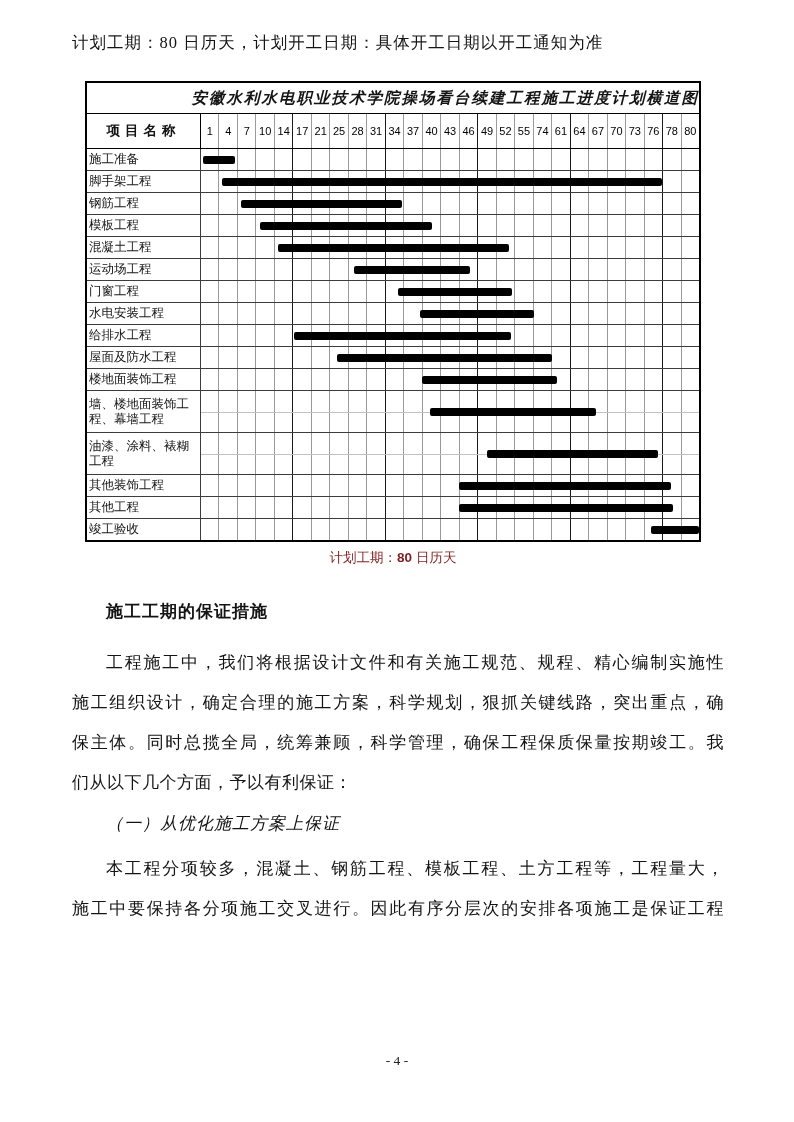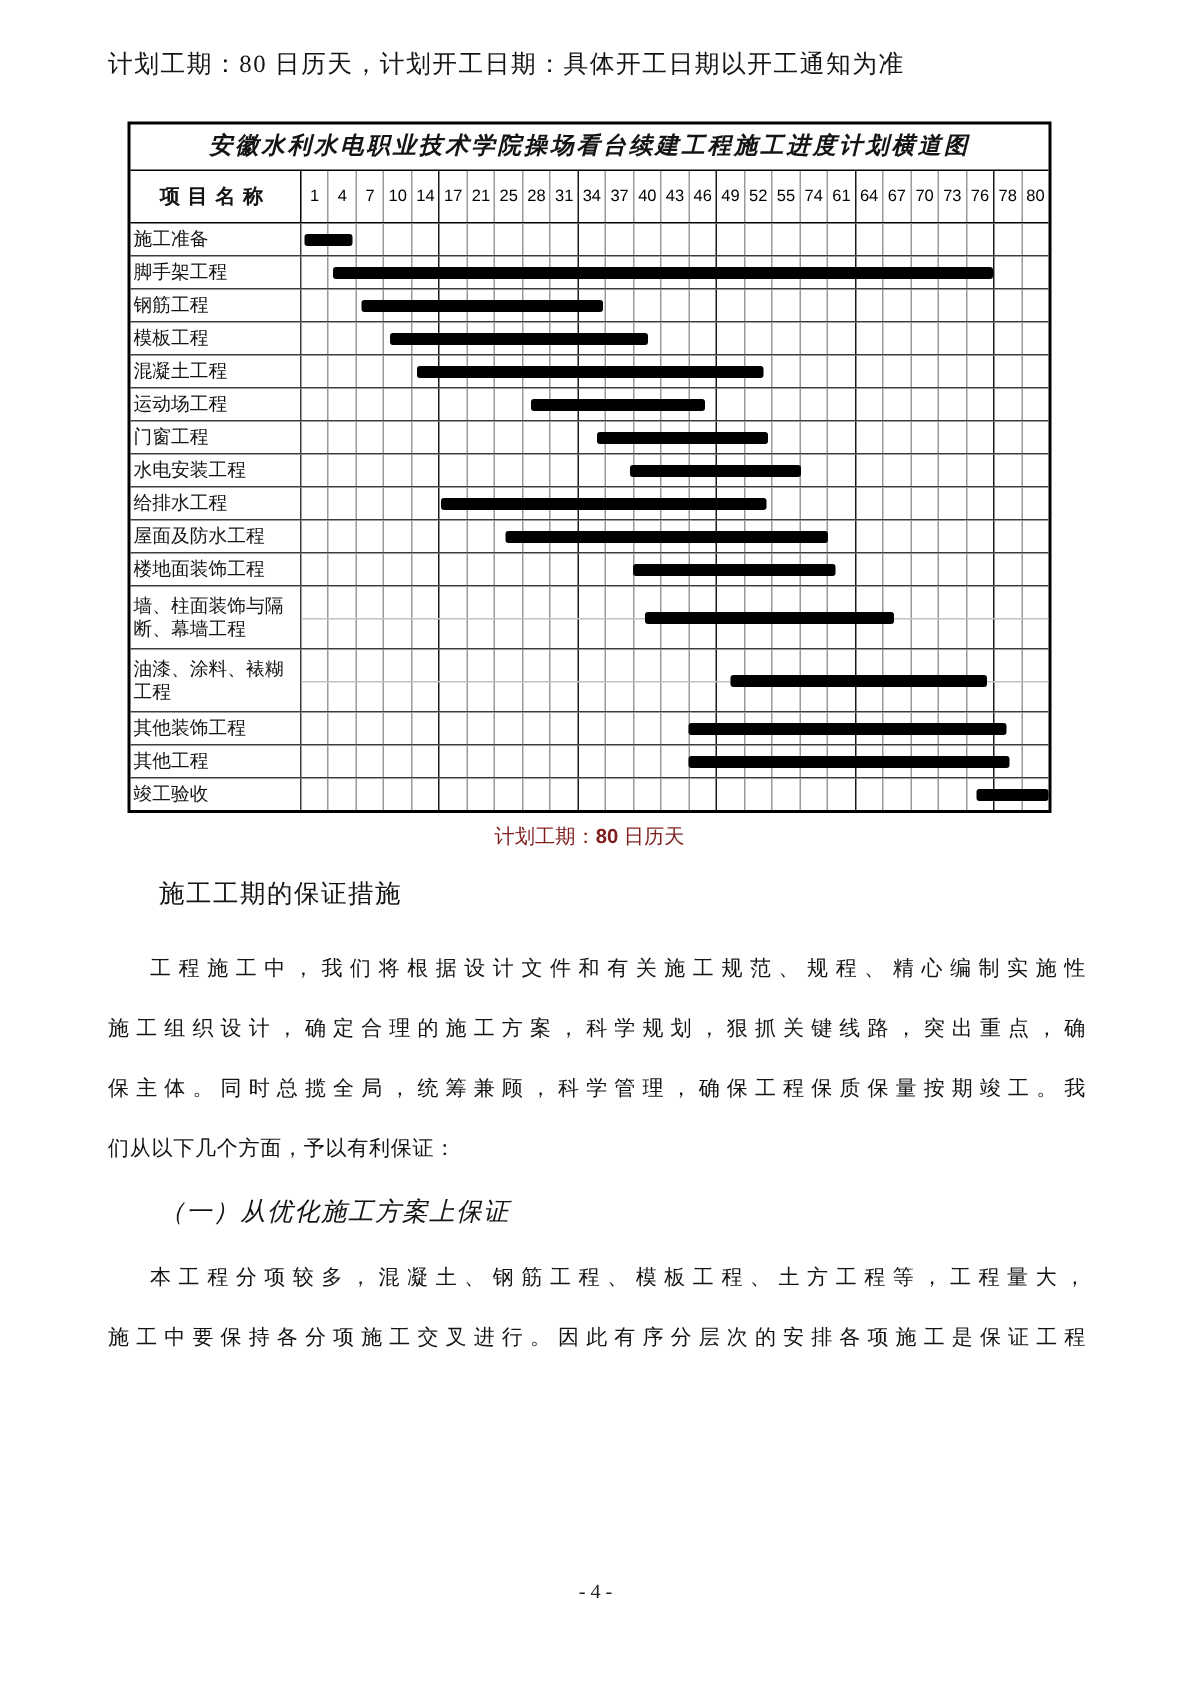--- a/index.html
+++ b/index.html
@@ -4,21 +4,21 @@
 <style>
   html,body{margin:0;padding:0;background:#fff;}
   .page{position:relative;width:794px;height:1122px;background:#fff;overflow:hidden;
         font-family:"Liberation Serif","DejaVu Serif",serif;color:#141414;}
   .h1{margin:90px 0 0 71px;font-size:17px;font-weight:bold;line-height:26px;letter-spacing:1px;}
   .h1 .num{display:inline-block;margin-right:33px;}
   .intro{margin:30px 70px 0 72px;font-size:16.5px;line-height:26px;letter-spacing:1px;}
 
   
   .gantt{margin:25px 0 0 85px;width:616px;border:2px solid #000;box-sizing:border-box;background:#fff;}
-  .g-title{height:30px;line-height:30px;text-align:center;font-weight:bold;font-style:italic;
+  .g-title{height:30px;line-height:30px;text-align:right;font-weight:bold;font-style:italic;
            font-size:15.5px;letter-spacing:2px;border-bottom:1.5px solid #000;}
   .g-header{display:flex;height:34px;border-bottom:1.5px solid #000;}
   .g-name-h{flex:0 0 114px;display:flex;align-items:center;justify-content:center;
             font-weight:bold;font-size:13.5px;letter-spacing:5px;border-right:1px solid #000;
             box-sizing:border-box;font-family:"Liberation Sans","DejaVu Sans",sans-serif;}
   .g-days{flex:1;display:flex;}
   .g-cell{flex:1;border-left:1px solid #9a9a9a;box-sizing:border-box;height:100%;}
   .g-cell:first-child{border-left:none;}
   .g-cell.thick{border-left:1px solid #1a1a1a;}
   .g-days .g-cell{display:flex;align-items:center;justify-content:center;font-size:11px;
@@ -30,22 +30,22 @@
           font-size:12.5px;line-height:1.2;display:flex;align-items:center;padding-left:2px;
           font-family:"Liberation Sans","DejaVu Sans",sans-serif;}
   .g-area{flex:1;position:relative;display:flex;}
   .midline{position:absolute;left:0;right:0;top:50%;height:1px;background:#c2c2c2;z-index:1;}
   .g-bar{position:absolute;top:50%;transform:translateY(-50%);height:8px;background:#000;
          border-radius:2px;z-index:2;}
   .g-caption{width:616px;margin:7px 0 0 85px;text-align:center;font-size:13.5px;
              font-family:"Liberation Sans","DejaVu Sans",sans-serif;color:#7f1d1d;}
   .g-caption .b{font-weight:bold;}
 
-  .measures{margin:16px 70px 0 72px;font-size:17px;line-height:26px;padding-left:2em;letter-spacing:1px;}
-  .para{margin:18px 70px 0 72px;font-size:14px;line-height:40px;letter-spacing:0.5px;}
+  .measures{margin:32px 70px 0 72px;font-size:17px;line-height:26px;padding-left:2em;letter-spacing:1px;font-weight:bold;}
+  .para{margin:18px 70px 0 72px;font-size:17px;line-height:40px;letter-spacing:0.5px;}
   .para .line.stretch{text-align:justify;text-align-last:justify;}
   .para .line.indent{text-indent:2em;}
   .sub{margin:8px 70px 12px 72px;font-size:17px;line-height:26px;padding-left:2em;letter-spacing:1px;font-style:italic;}
   .para.second{margin-top:8px;}
   .footer{position:absolute;left:0;right:0;top:1053px;text-align:center;font-size:13.5px;color:#222;}
 </style>
 </head>
 <body>
 
 <div class="page">
@@ -445,21 +445,21 @@
             <div class="g-cell"></div>
             <div class="g-cell"></div>
             <div class="g-cell"></div>
             <div class="g-cell"></div>
             <div class="g-cell thick"></div>
             <div class="g-cell"></div>
             <div class="g-bar" style="left: 44.4444%; width: 27.037%; background: rgb(0, 0, 0);"></div>
           </div>
         </div>
         <div class="g-row tall">
-          <div class="g-name">墙、柱面装饰与隔断、幕墙工程</div>
+          <div class="g-name">墙、楼地面装饰工程、幕墙工程</div>
           <div class="g-area">
             <div class="g-cell"></div>
             <div class="g-cell"></div>
             <div class="g-cell"></div>
             <div class="g-cell"></div>
             <div class="g-cell"></div>
             <div class="g-cell thick"></div>
             <div class="g-cell"></div>
             <div class="g-cell"></div>
             <div class="g-cell"></div>

